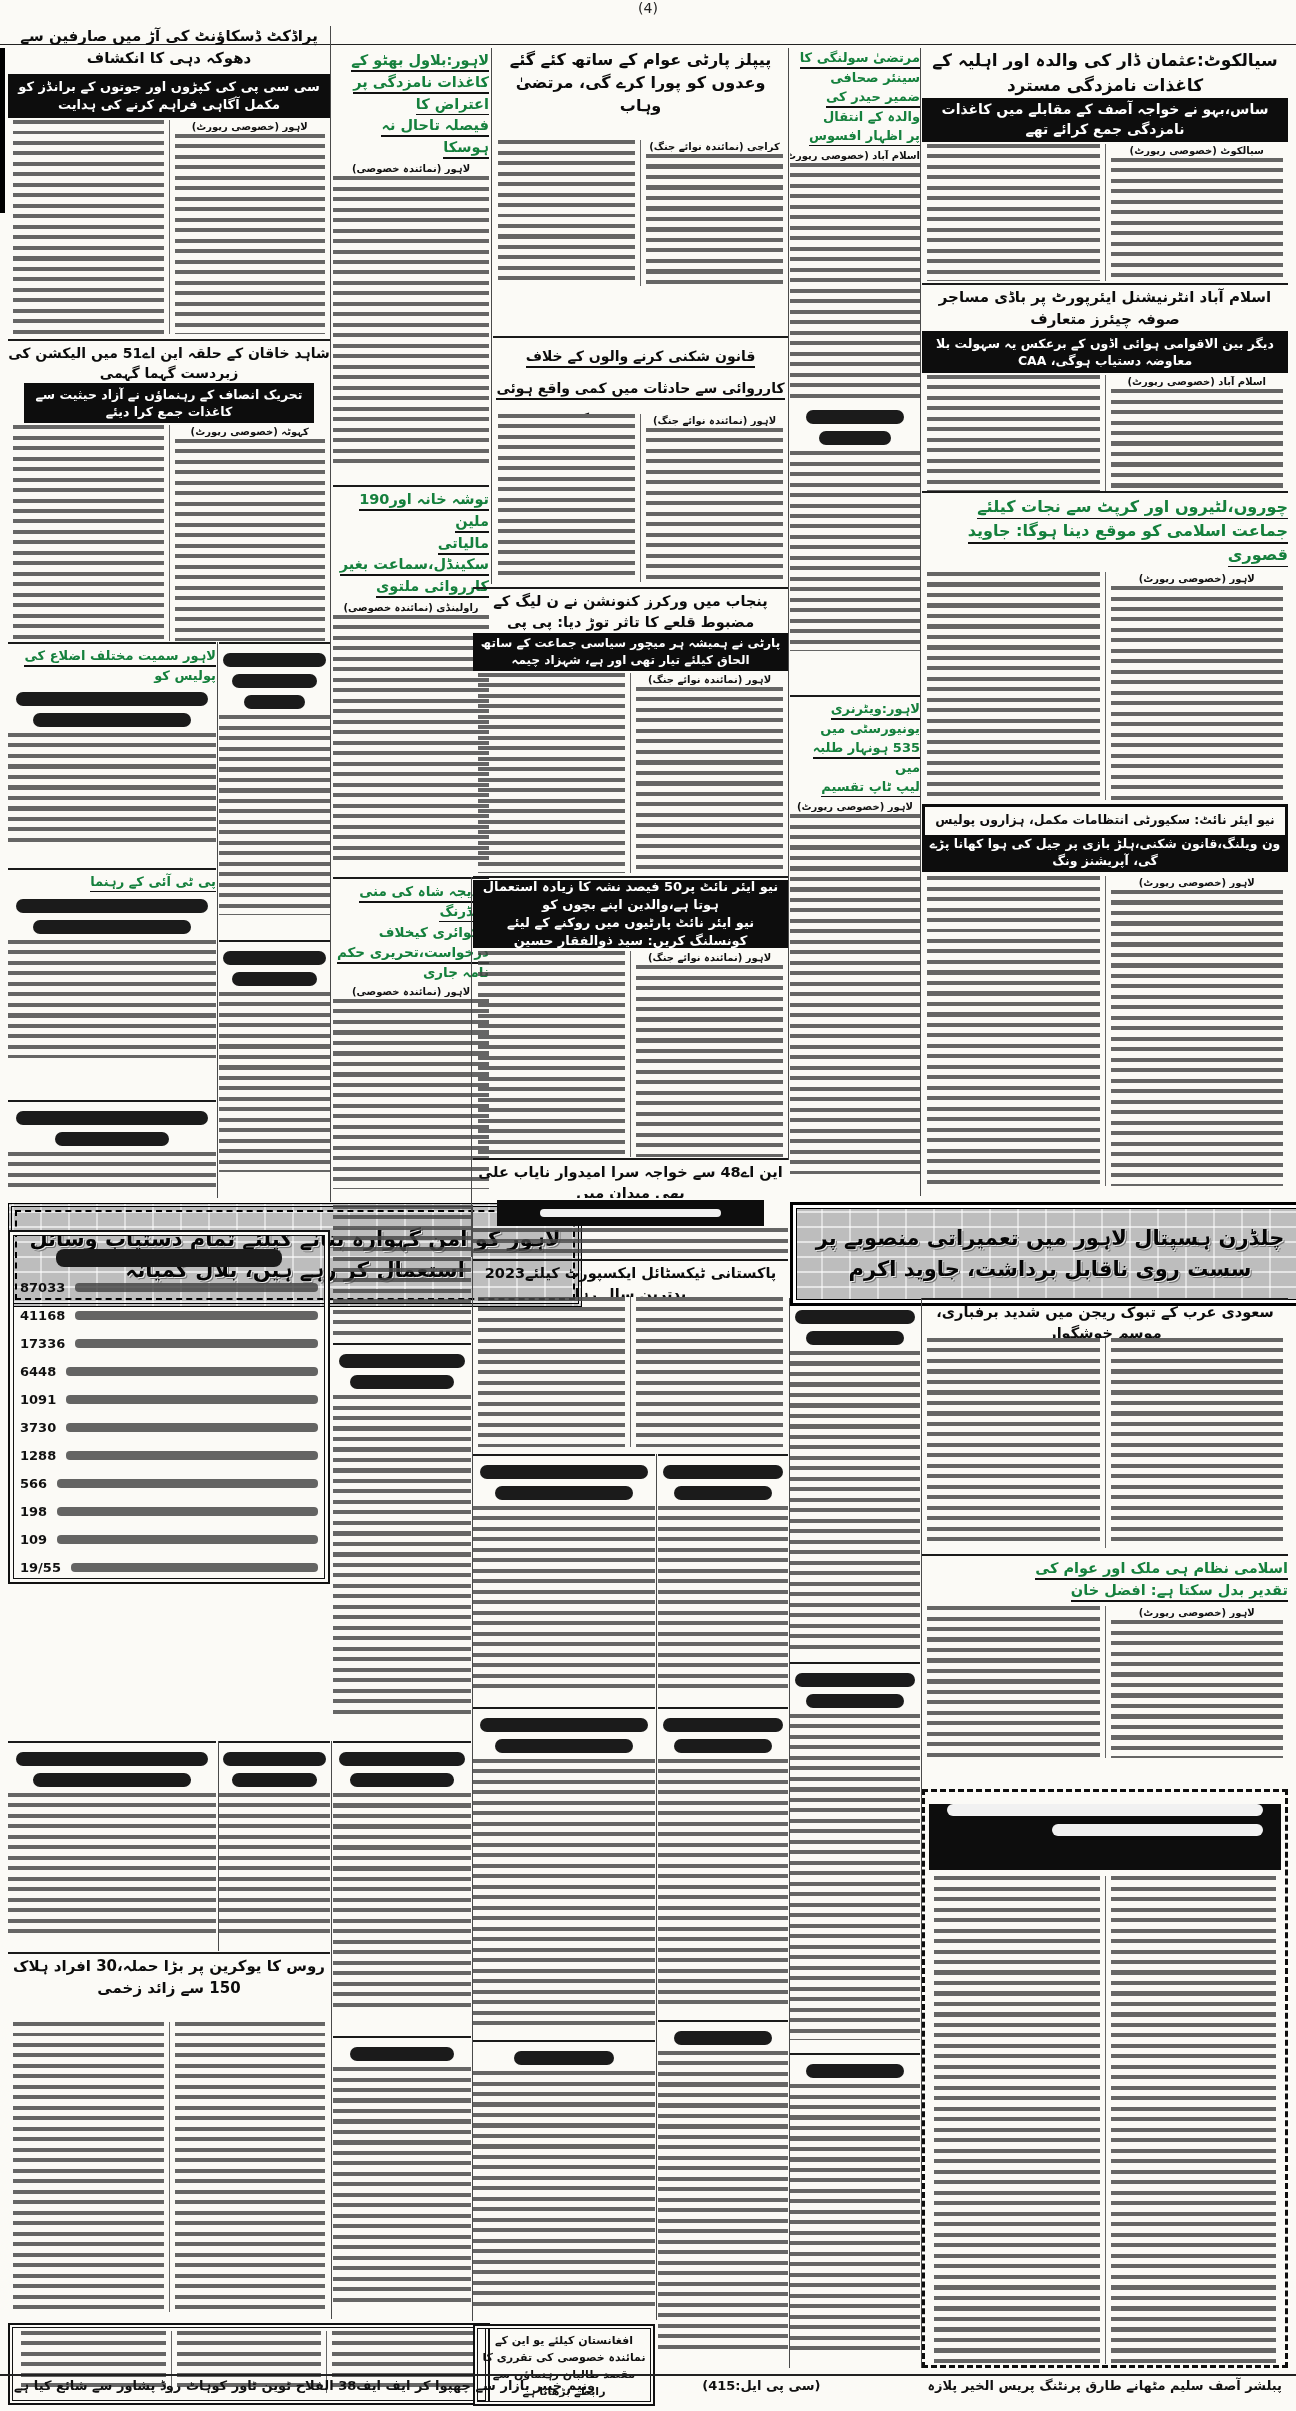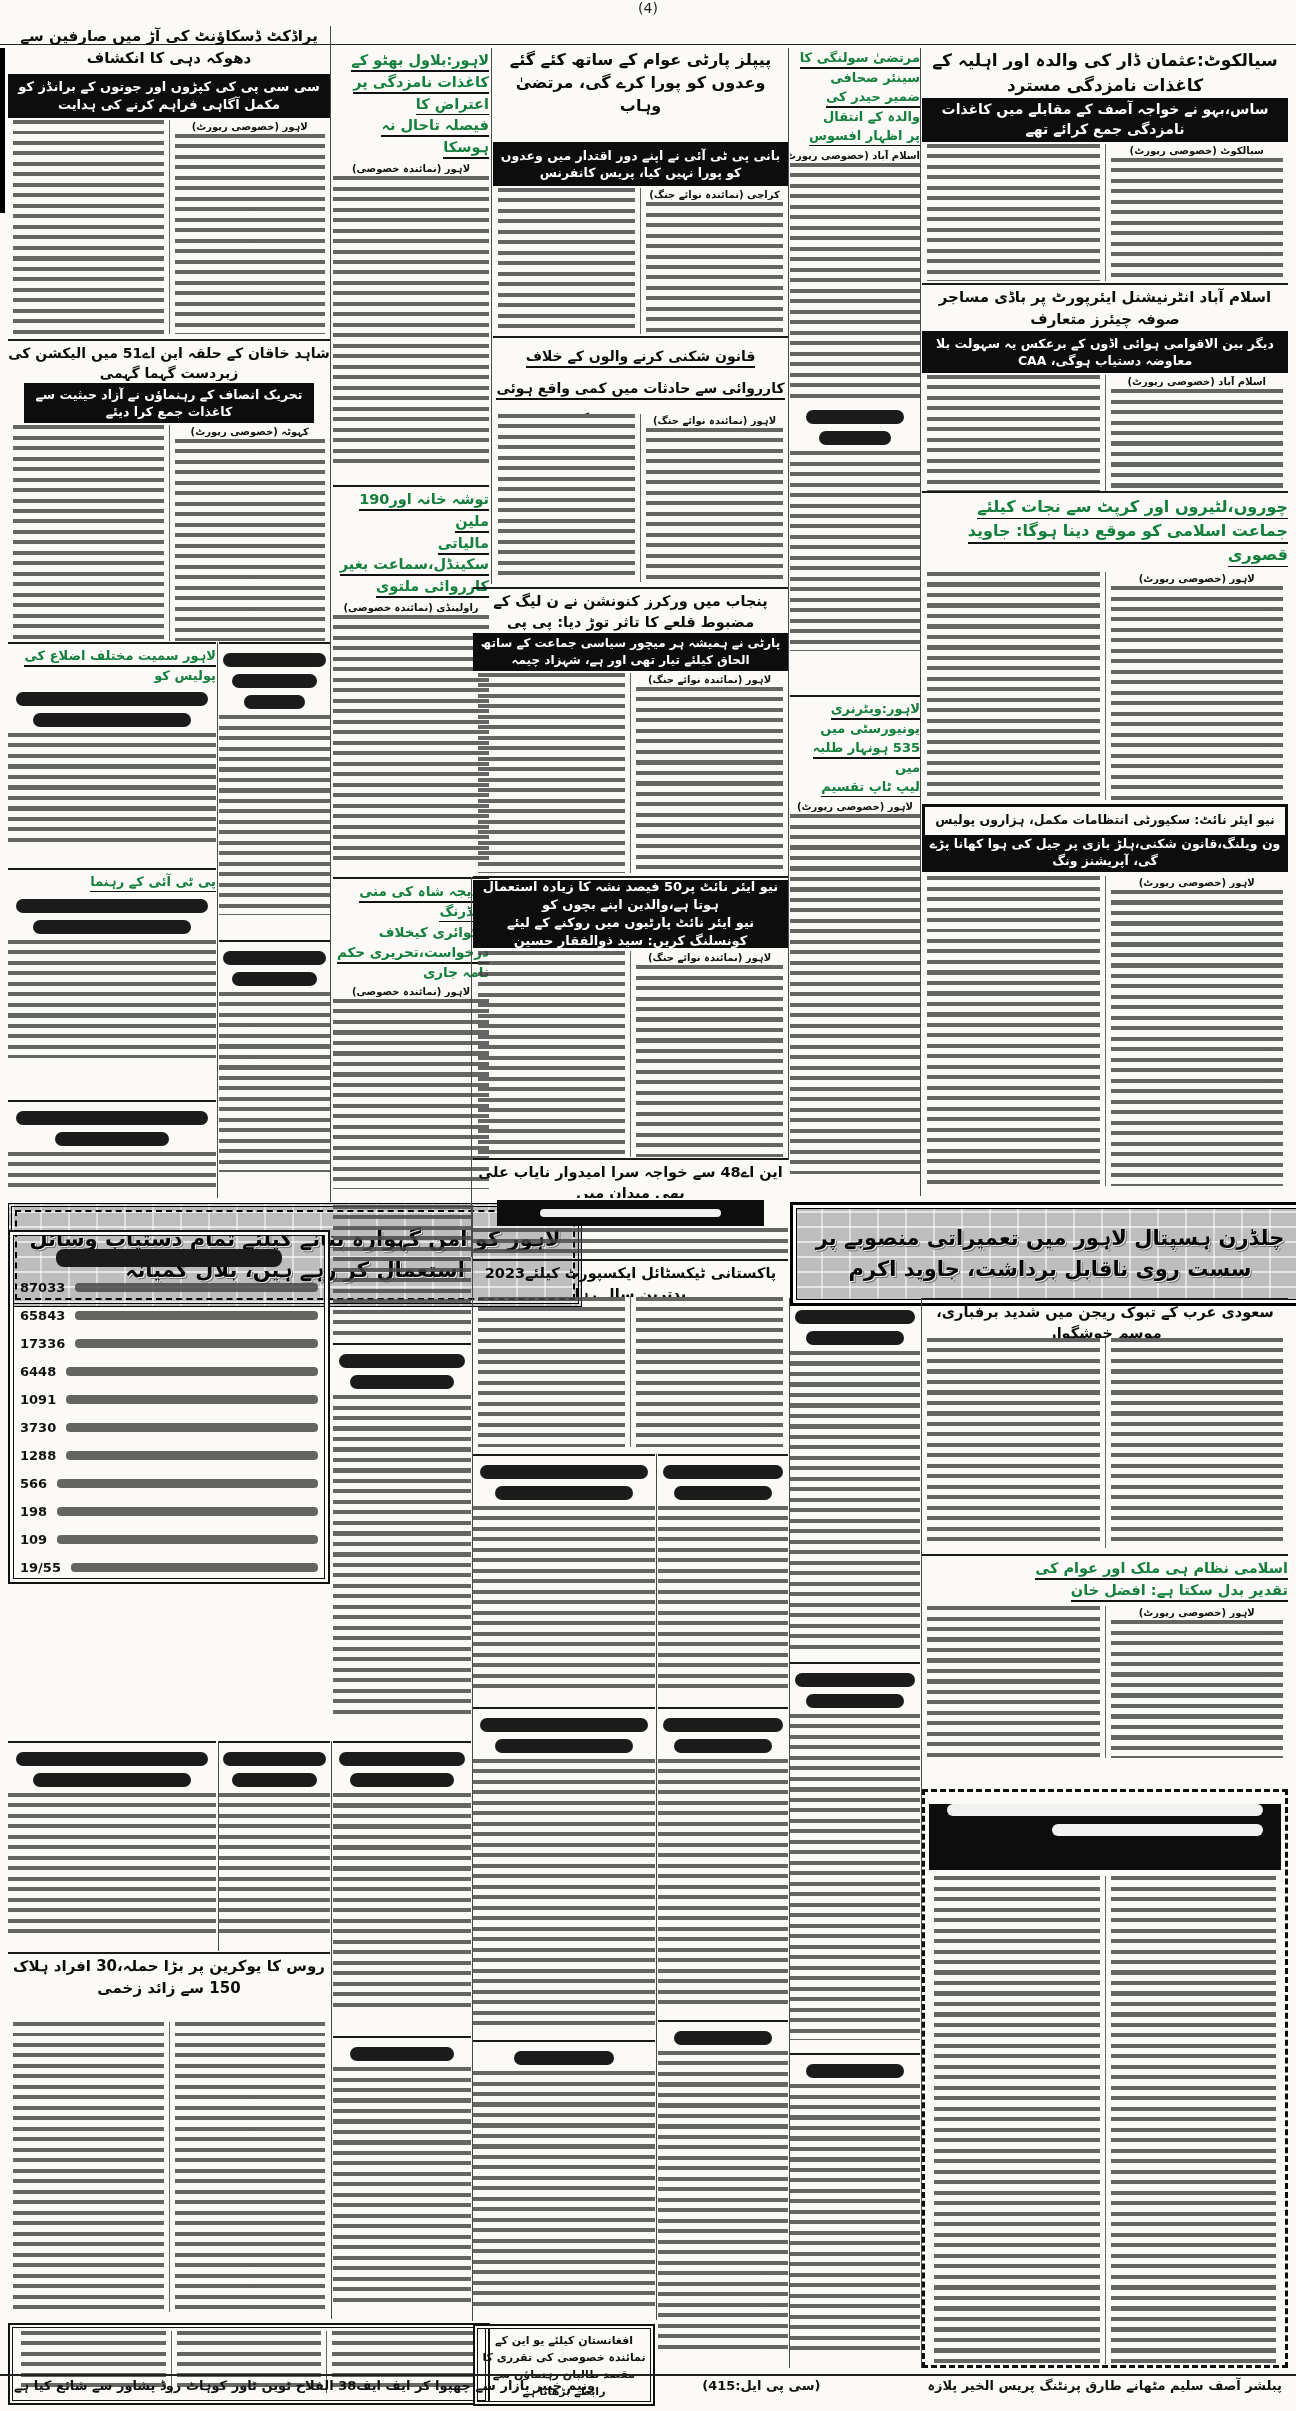--- a/index.html
+++ b/index.html
@@ -182,21 +182,21 @@
 
 <div id="box-numbers" class="story nbox">
   <div class="hbar w2" style="height:18px;"></div>
   <div id="numbers-rows">
       <div class="nrow">
         <div class="gkbar"></div>
         <span class="num">87033</span>
       </div>
       <div class="nrow">
         <div class="gkbar"></div>
-        <span class="num">65843</span>
+        <span class="num">41168</span>
       </div>
       <div class="nrow">
         <div class="gkbar"></div>
         <span class="num">17336</span>
       </div>
       <div class="nrow">
         <div class="gkbar"></div>
         <span class="num">6448</span>
       </div>
       <div class="nrow">
@@ -317,21 +317,20 @@
   <div class="hbar w2"></div>
   <div class="gks" style="height:220px;"></div>
 </div>
 <div id="st-c3d" class="story rt">
   <div class="hbar w2"></div>
   <div class="gks" style="height:236px;"></div>
 </div>
 
 <div id="st-ppp" class="story">
   <div class="h1" style="font-size:16px;height:92px;">پیپلز پارٹی عوام کے ساتھ کئے گئے وعدوں کو پورا کرے گی، مرتضیٰ وہاب</div>
-  <div class="blk" style="font-size:12.5px;height:40px;margin:2px 0;">بانی پی ٹی آئی نے اپنے دور اقتدار میں وعدوں کو پورا نہیں کیا، پریس کانفرنس</div>
   <div class="cols" style="height:146px;">
     <div class="col">
         <div class="dl">کراچی (نمائندہ نوائے جنگ)</div>
         <div class="gk"></div>
       </div>
     <div class="col">
         <div class="gk"></div>
       </div>
   </div>
 </div>

